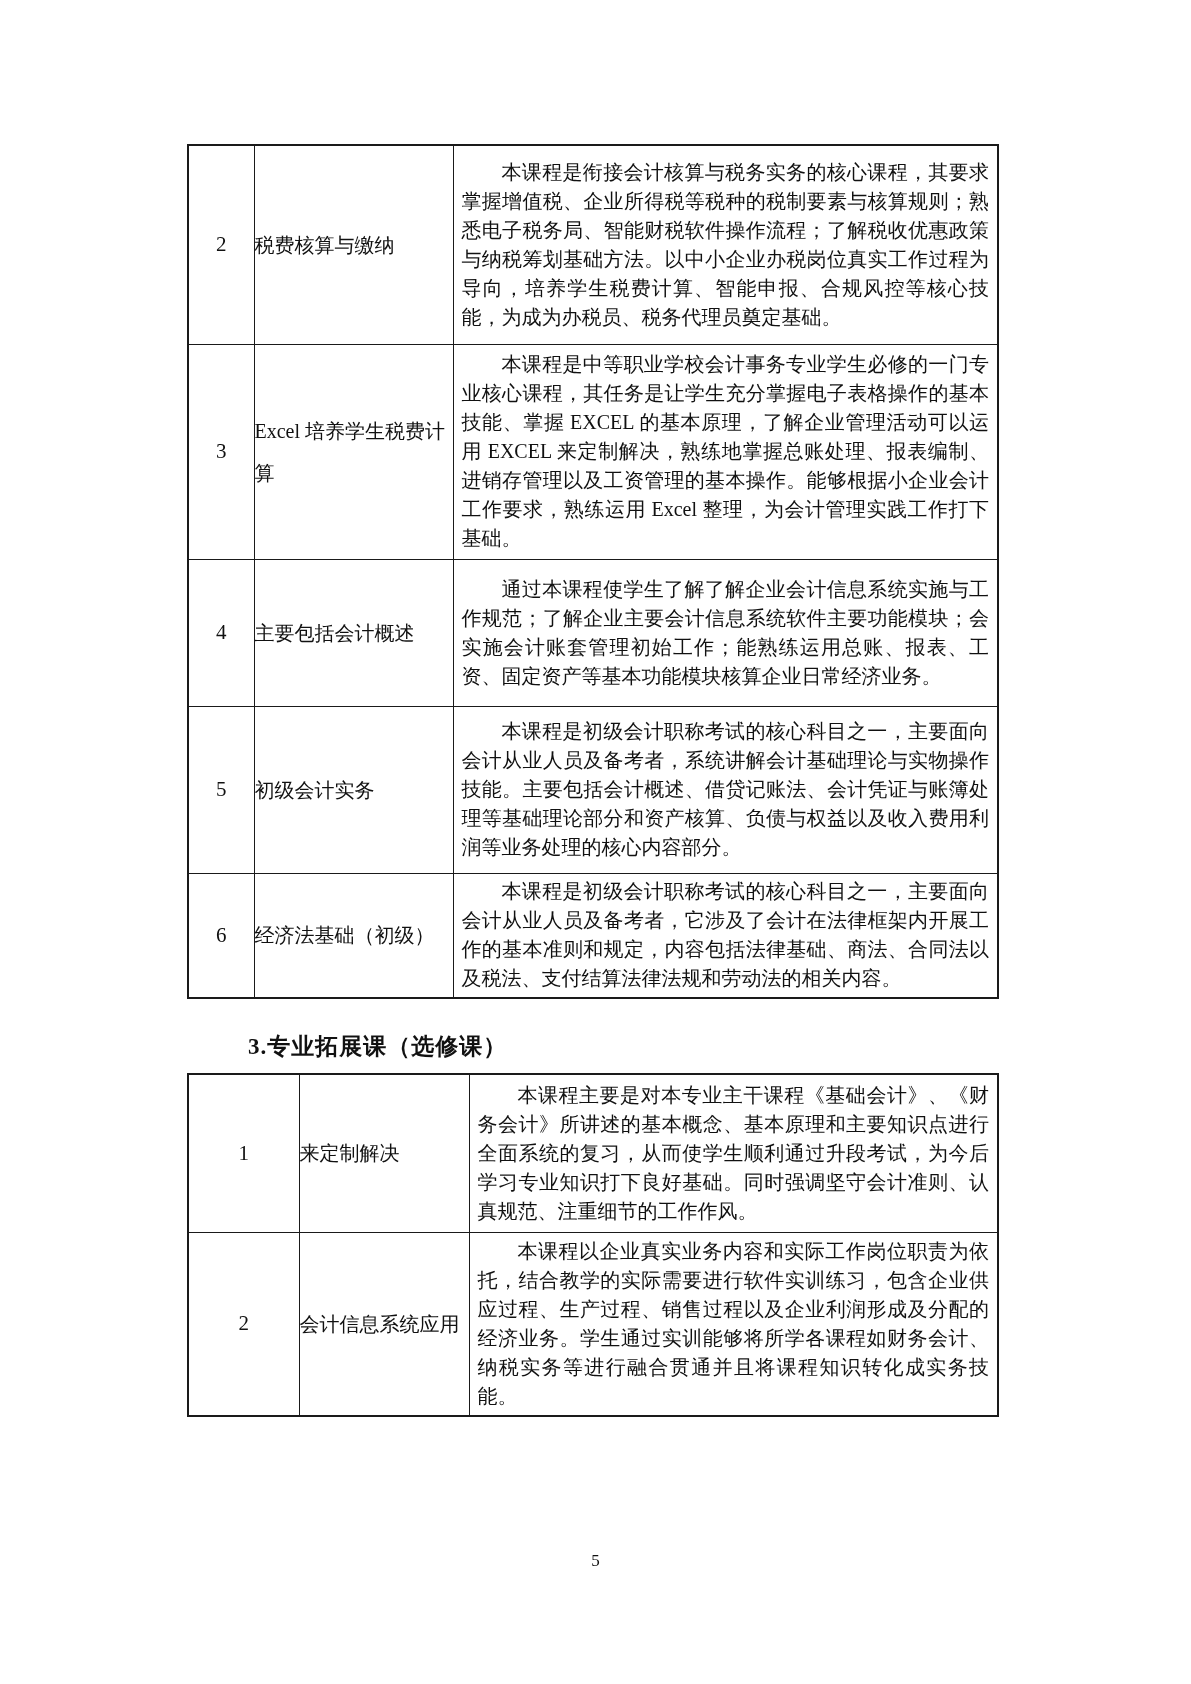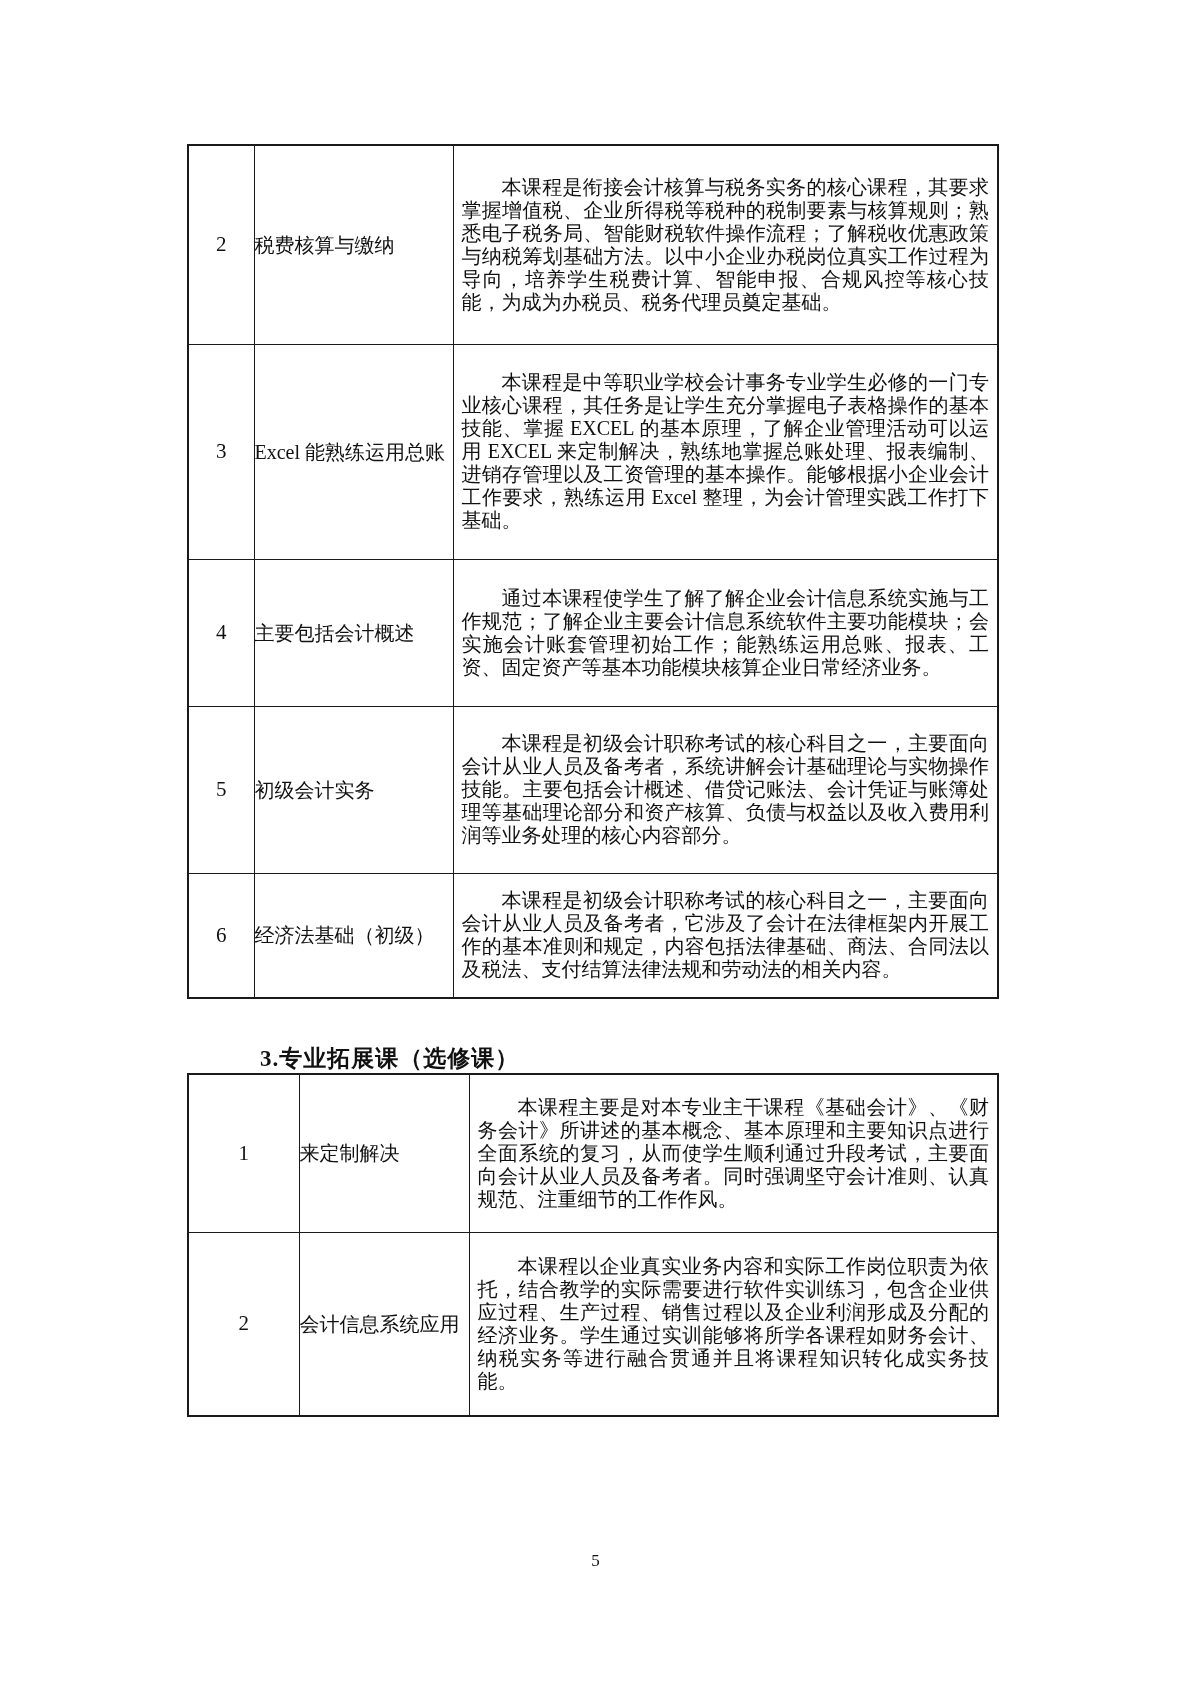--- a/index.html
+++ b/index.html
@@ -40,42 +40,42 @@
     text-align: left;
     font-size: 20px;
     line-height: 42px;
     padding: 0 2px;
   }
   td.cell-desc { padding: 0; }
   p.desc {
     margin: 0;
     padding: 2px 8px;
     font-size: 20px;
-    line-height: 23px;
+    line-height: 29px;
     text-align: justify;
     text-indent: 2em;
   }
   th.hdr {
     font-size: 21px;
     font-weight: bold;
     text-align: center;
   }
   tr.hdr-row { height: 40px; }
   .t1 tr.r0 { height: 199px; }
   .t1 tr.r1 { height: 215px; }
   .t1 tr.r2 { height: 147px; }
   .t1 tr.r3 { height: 167px; }
   .t1 tr.r4 { height: 125px; }
   .t2 tr.r0 { height: 158px; }
   .t2 tr.r1 { height: 184px; }
   .section-heading {
     position: absolute;
     left: 248px;
     top: 1031px;
-    margin: 12px;
+    margin: 0;
     font-size: 23px;
     font-weight: bold;
     letter-spacing: 1px;
   }
   .page-number {
     position: absolute;
     left: 0;
     top: 1551px;
     width: 100%;
     text-align: center;
@@ -96,21 +96,21 @@
     <tbody>
       <tr class="r0">
         <td class="cell-no">2</td>
         <td class="cell-course">税费核算与缴纳</td>
         <td class="cell-desc">
           <p class="desc">本课程是衔接会计核算与税务实务的核心课程，其要求掌握增值税、企业所得税等税种的税制要素与核算规则；熟悉电子税务局、智能财税软件操作流程；了解税收优惠政策与纳税筹划基础方法。以中小企业办税岗位真实工作过程为导向，培养学生税费计算、智能申报、合规风控等核心技能，为成为办税员、税务代理员奠定基础。</p>
         </td>
       </tr>
       <tr class="r1">
         <td class="cell-no">3</td>
-        <td class="cell-course">Excel 能熟练运用总账</td>
+        <td class="cell-course">Excel 培养学生税费计算</td>
         <td class="cell-desc">
           <p class="desc">本课程是中等职业学校会计事务专业学生必修的一门专业核心课程，其任务是让学生充分掌握电子表格操作的基本技能、掌握 EXCEL 的基本原理，了解企业管理活动可以运用 EXCEL 来定制解决，熟练地掌握总账处理、报表编制、进销存管理以及工资管理的基本操作。能够根据小企业会计工作要求，熟练运用 Excel 整理，为会计管理实践工作打下基础。</p>
         </td>
       </tr>
       <tr class="r2">
         <td class="cell-no">4</td>
         <td class="cell-course">主要包括会计概述</td>
         <td class="cell-desc">
           <p class="desc">通过本课程使学生了解了解企业会计信息系统实施与工作规范；了解企业主要会计信息系统软件主要功能模块；会实施会计账套管理初始工作；能熟练运用总账、报表、工资、固定资产等基本功能模块核算企业日常经济业务。</p>
         </td>
@@ -138,21 +138,21 @@
     <colgroup>
       <col style="width:111px">
       <col style="width:170px">
       <col style="width:529px">
     </colgroup>
     <tbody>
       <tr class="r0">
         <td class="cell-no">1</td>
         <td class="cell-course">来定制解决</td>
         <td class="cell-desc">
-          <p class="desc">本课程主要是对本专业主干课程《基础会计》、《财务会计》所讲述的基本概念、基本原理和主要知识点进行全面系统的复习，从而使学生顺利通过升段考试，主要面向会计从业人员及备考者。同时强调坚守会计准则、认真规范、注重细节的工作作风。</p>
+          <p class="desc">本课程主要是对本专业主干课程《基础会计》、《财务会计》所讲述的基本概念、基本原理和主要知识点进行全面系统的复习，从而使学生顺利通过升段考试，为今后学习专业知识打下良好基础。同时强调坚守会计准则、认真规范、注重细节的工作作风。</p>
         </td>
       </tr>
       <tr class="r1">
         <td class="cell-no">2</td>
         <td class="cell-course">会计信息系统应用</td>
         <td class="cell-desc">
           <p class="desc">本课程以企业真实业务内容和实际工作岗位职责为依托，结合教学的实际需要进行软件实训练习，包含企业供应过程、生产过程、销售过程以及企业利润形成及分配的经济业务。学生通过实训能够将所学各课程如财务会计、纳税实务等进行融合贯通并且将课程知识转化成实务技能。</p>
         </td>
       </tr>
     </tbody>

